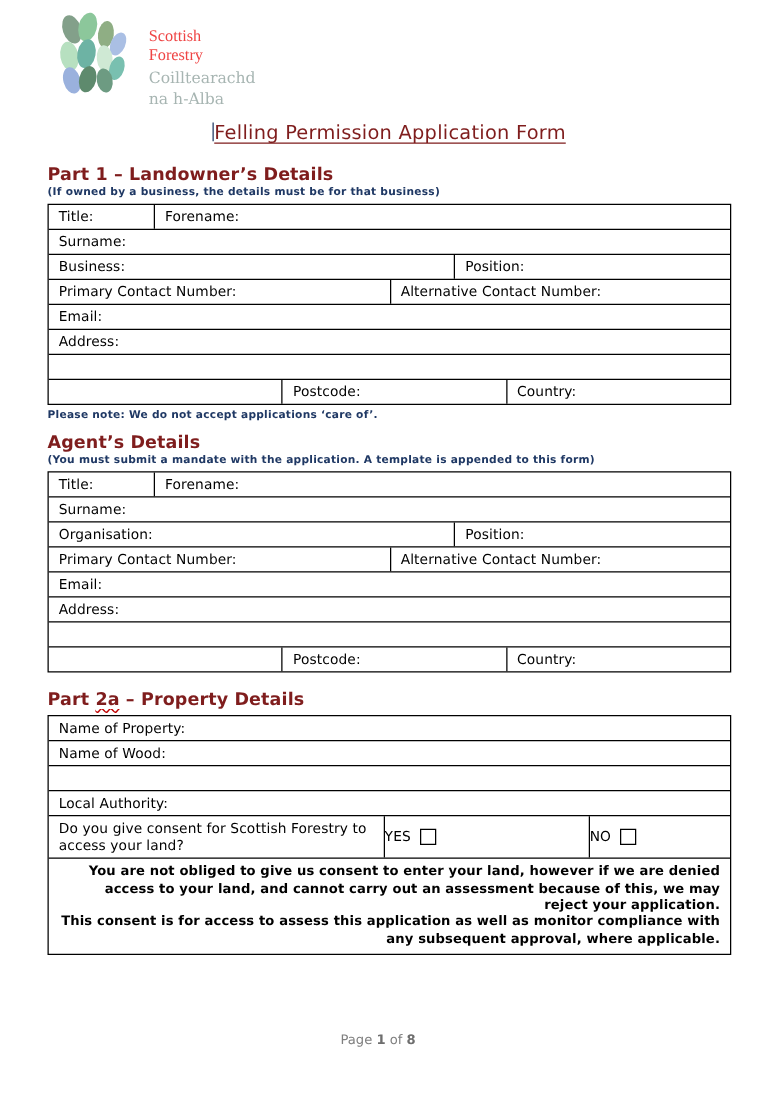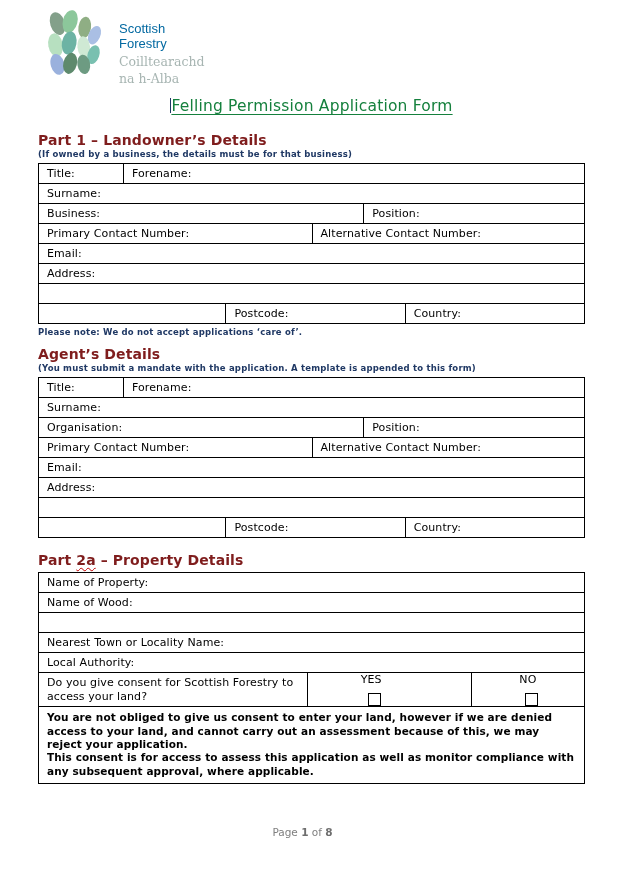--- a/index.html
+++ b/index.html
@@ -6,25 +6,25 @@
   body{
     width:625px;height:886px;background:#ffffff;position:relative;
     font-family:"DejaVu Sans","Liberation Sans",sans-serif;color:#000;
     overflow:hidden;
   }
   .page{padding:8px 40px 0 38px;}
 
   
   .logo-row{display:flex;align-items:flex-start;}
   .logo-text{margin-left:7px;padding-top:13px;}
-  .brand{font-family:Liberation Sans, sans-serif;color:#0369a1;font-size:13px;line-height:1.18;}
+  .brand{font-family:Liberation Serif, serif;color:#ef4444;font-size:13px;line-height:1.18;}
   .gaelic{font-family:"DejaVu Serif","Liberation Serif",serif;color:#a7b5b2;font-size:12.5px;line-height:1.18;margin-top:3px;}
   .title-row{text-align:center;margin-top:9px;}
   .doc-title{
-    color:#15803d;font-size:15.5px;letter-spacing:.2px;
+    color:#7f1d1d;font-size:15.5px;letter-spacing:.2px;
     text-decoration:underline;text-underline-offset:3px;text-decoration-thickness:1px;
   }
   .caret{display:inline-block;width:1px;height:15px;background:#1f3864;vertical-align:-2px;}
 
   
   .sec-h{color:#7f1d1d;font-size:14px;font-weight:bold;letter-spacing:.1px;margin:0;}
   .sec-sub{color:#1f3864;font-size:8.5px;font-weight:bold;letter-spacing:.2px;margin-top:1px;}
   .sq{text-decoration-line:underline;text-decoration-style:wavy;text-decoration-color:#c00000;text-decoration-thickness:1px;text-underline-offset:2px;}
 
   
@@ -34,28 +34,28 @@
   .fcell{
     border-left:1.5px solid #000;box-sizing:border-box;
     display:flex;align-items:center;padding-left:8px;
     font-size:11px;letter-spacing:.1px;overflow:hidden;
   }
   .fcell.cfirst{border-left:none;}
   .w100{width:100%;} .w15{width:15.4%;} .w85{width:84.6%;}
   .w60{width:59.5%;} .w40{width:40.5%;} .w50{width:50%;}
   .w34{width:34.2%;} .w33{width:32.9%;}
   .wq{width:52.5%;} .wyes{width:25.2%;} .wno{width:22.3%;margin-left:36px;}
-  .center{justify-content:space-between;padding-left:0;flex-direction:column;}
+  .center{justify-content:flex-start;padding-left:0;}
   .note-center{color:#1f3864;font-size:8.5px;font-weight:bold;letter-spacing:.2px;margin-top:3px;}
 
   .consent-row{height:33px;}
   .consent-q{display:block;padding:3px 8px 0 8px;line-height:1.25;align-items:flex-start;}
   .cb{width:11px;height:11px;border:1.2px solid #000;display:inline-block;margin-left:7px;vertical-align:-1px;background:#fff;}
 
-  .note-row{height:auto;}
+  .note-row{height:auto;text-align:right;}
   .note-cell{display:block;padding:4px 8px 5px 8px;font-size:10.5px;font-weight:bold;line-height:1.28;letter-spacing:.1px;}
 
   .mt-p1{margin-top:17px;}
   .mt-agent{margin-top:9px;}
   .mt-p2a{margin-top:14px;}
 
   
   .footer{position:absolute;left:0;top:826px;width:605px;text-align:center;color:#7f7f7f;font-size:10.5px;}
   .footer b{color:#6e6e6e;}
 </style>
@@ -175,23 +175,20 @@
     <div class="frow first">
       <div class="fcell cfirst w100">Name of Property:</div>
     </div>
     <div class="frow">
       <div class="fcell cfirst w100">Name of Wood:</div>
     </div>
     <div class="frow">
       <div class="fcell cfirst w100"></div>
     </div>
     <div class="frow">
-      <div class="fcell cfirst w100">Nearest Town or Locality Name:</div>
-    </div>
-    <div class="frow">
       <div class="fcell cfirst w100">Local Authority:</div>
     </div>
     <div class="frow consent-row">
       <div class="fcell cfirst wq consent-q">Do you give consent for Scottish Forestry to access your land?</div>
       <div class="fcell wyes center">
           <span>YES</span>
           <span class="cb"></span>
         </div>
       <div class="fcell wno center">
           <span>NO</span>

